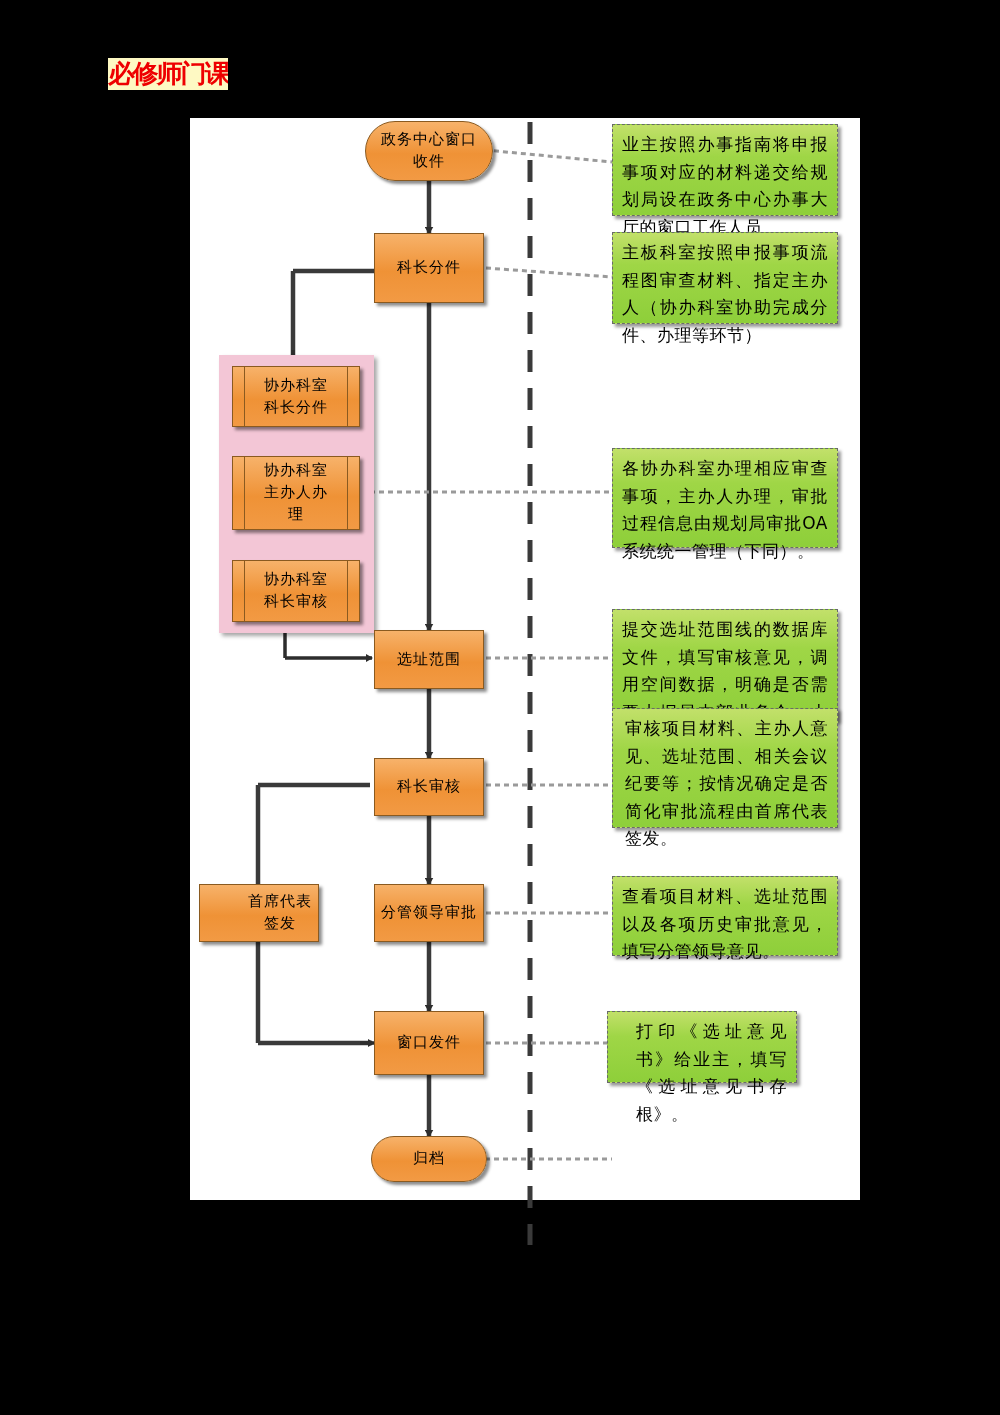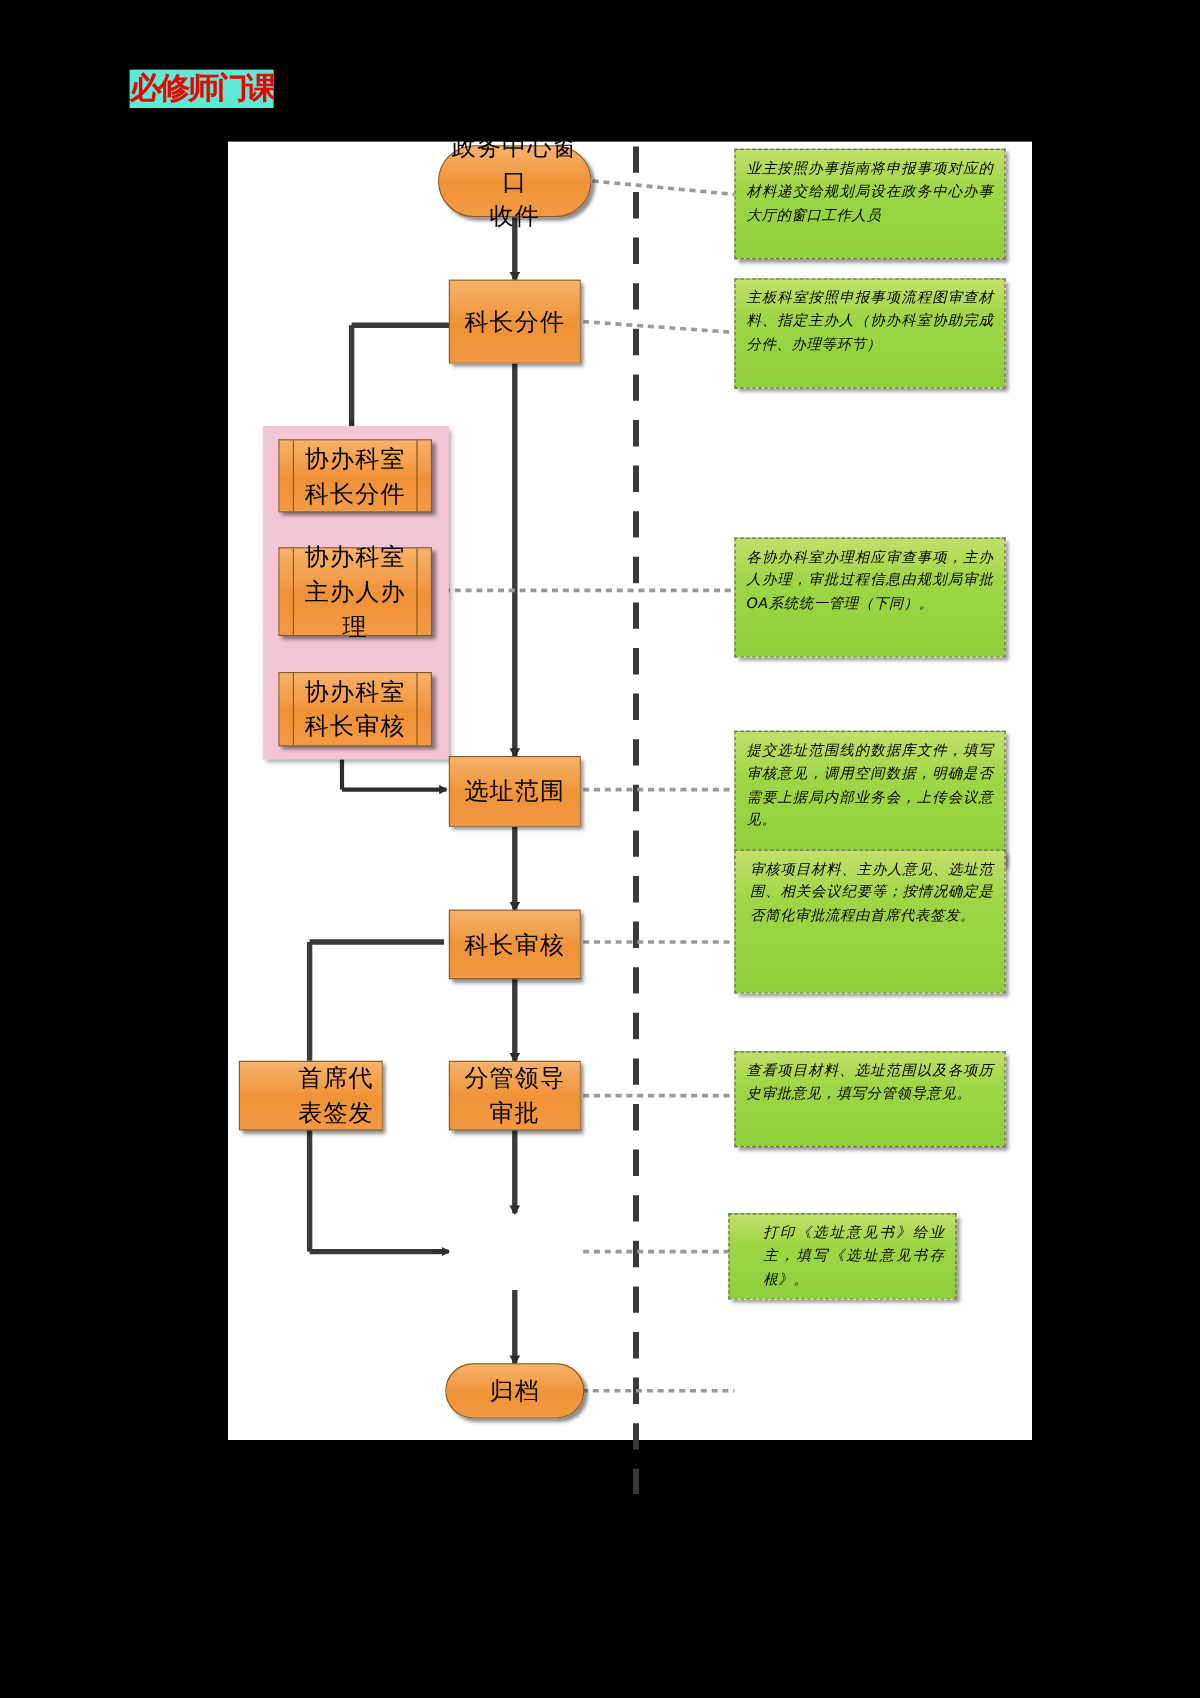--- a/index.html
+++ b/index.html
@@ -14,21 +14,21 @@
     height: 1415px;
     background: #000;
     overflow: hidden;
   }
 
   
   #logo {
     position: absolute;
     left: 108px; top: 58px;
     width: 120px; height: 32px;
-    background: #5eead4;
+    background: #fef9c3;
     display: flex; align-items: center; justify-content: center;
     overflow: hidden;
   }
   #logo .logo-text {
     color: #ee0000;
     font-weight: bold;
     font-size: 25px;
     letter-spacing: -2px;
     line-height: 28px;
     white-space: nowrap;
@@ -53,21 +53,21 @@
   #canvas svg { position: absolute; left: 0; top: 0; }
 
   
   .node {
     position: absolute;
     display: flex;
     align-items: center;
     justify-content: center;
     text-align: center;
     color: #000;
-    font-size: 20px;
+    font-size: 15px;
     line-height: 1.45;
     letter-spacing: 1px;
     padding: 2px 6px;
     white-space: pre-line;
   }
   .orange {
     background: linear-gradient(180deg,#f7b26a 0%,#ef9236 55%,#f29a44 100%);
     border: 1px solid #8a5a20;
     box-shadow: 3px 3px 3px rgba(0,0,0,0.45);
   }
@@ -91,27 +91,26 @@
     background: #f3c6d6;
     box-shadow: 3px 3px 4px rgba(0,0,0,0.35);
   }
 
   
   .note {
     position: absolute;
     background: linear-gradient(180deg,#c2e06a 0%,#9fd646 35%,#8ecf3a 100%);
     border: 1px dashed #6a6a6a;
     color: #000;
-    font-size: 12px;
+    font-size: 17px;
     line-height: 1.62;
     letter-spacing: 0.5px;
     padding: 6px 9px;
     box-shadow: 3px 3px 3px rgba(0,0,0,0.4);
     text-align: justify;
-    font-style: italic;
   }
 </style>
 </head>
 <body>
 
 <div id="page">
 
   <div id="sheet"></div>
 
   <div id="logo">
@@ -222,20 +221,23 @@
   </div>
 
   <div class="node orange" style="left:199px; top:884px; width:120px; height:58px;padding-left:48px;">
     <span>首席代表签发</span>
   </div>
 
   <div class="node orange" style="left:374px; top:884px; width:110px; height:58px;">
     <span>分管领导审批</span>
   </div>
 
+  <div class="node orange" style="left:374px; top:1011px; width:110px; height:64px;">
+    <span>窗口发件</span>
+  </div>
 
   <div class="node orange stadium" style="left:371px; top:1136px; width:116px; height:46px;">
     <span>归档</span>
   </div>
 
   <div class="note" style="left:612px; top:124px; width:226px; height:92px;">
     <span>业主按照办事指南将申报事项对应的材料递交给规划局设在政务中心办事大厅的窗口工作人员</span>
   </div>
 
   <div class="note" style="left:612px; top:232px; width:226px; height:92px;">

